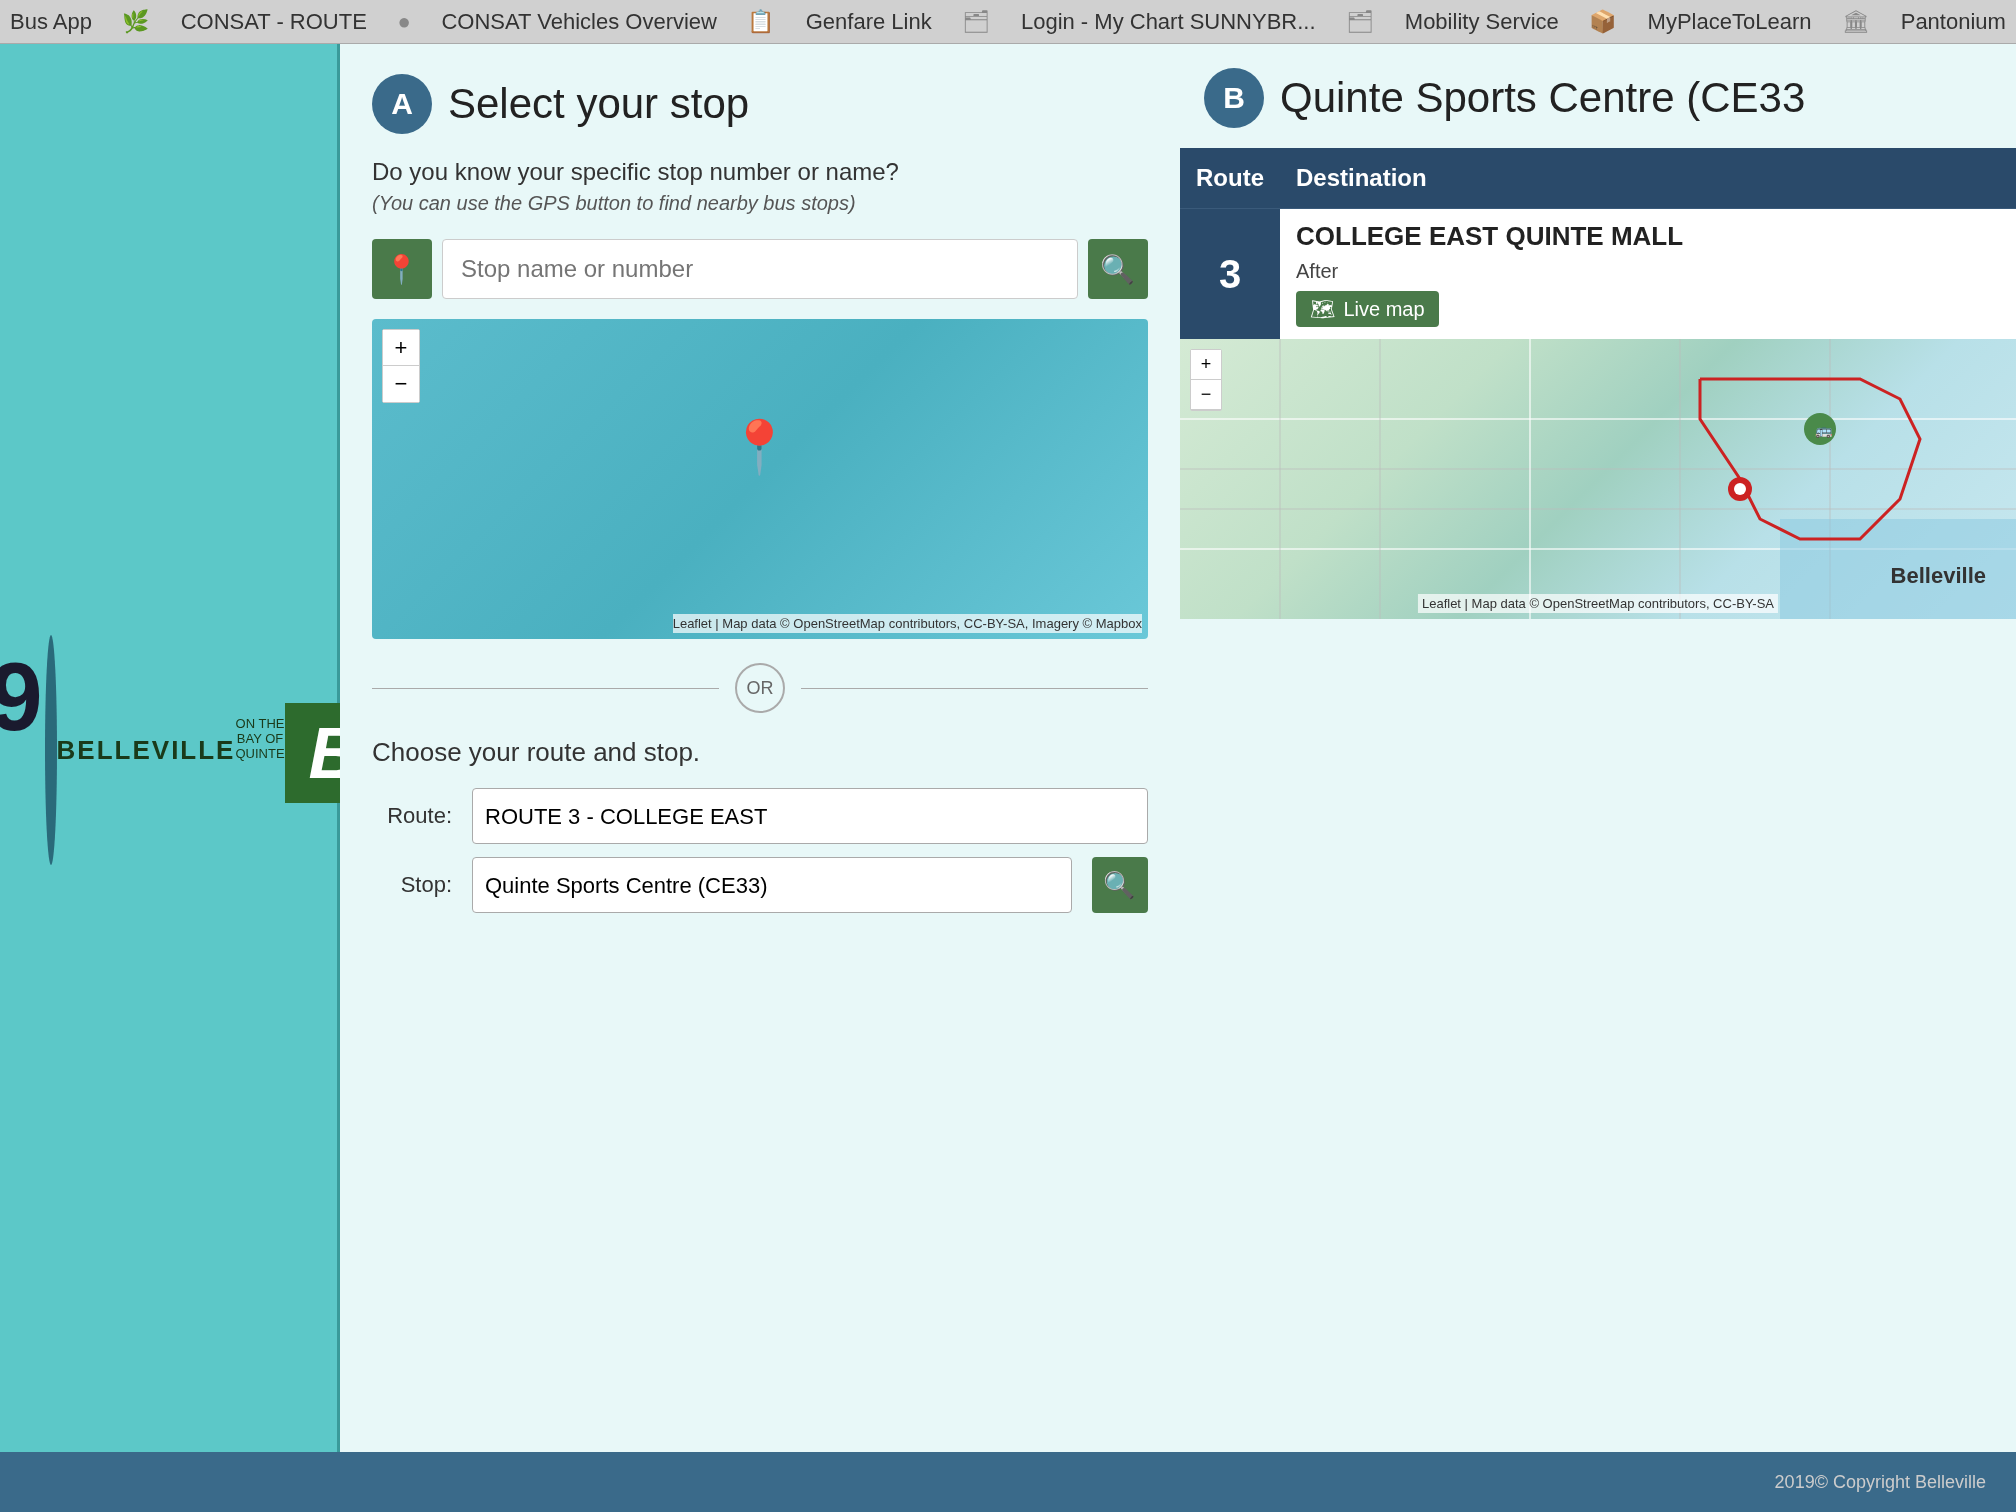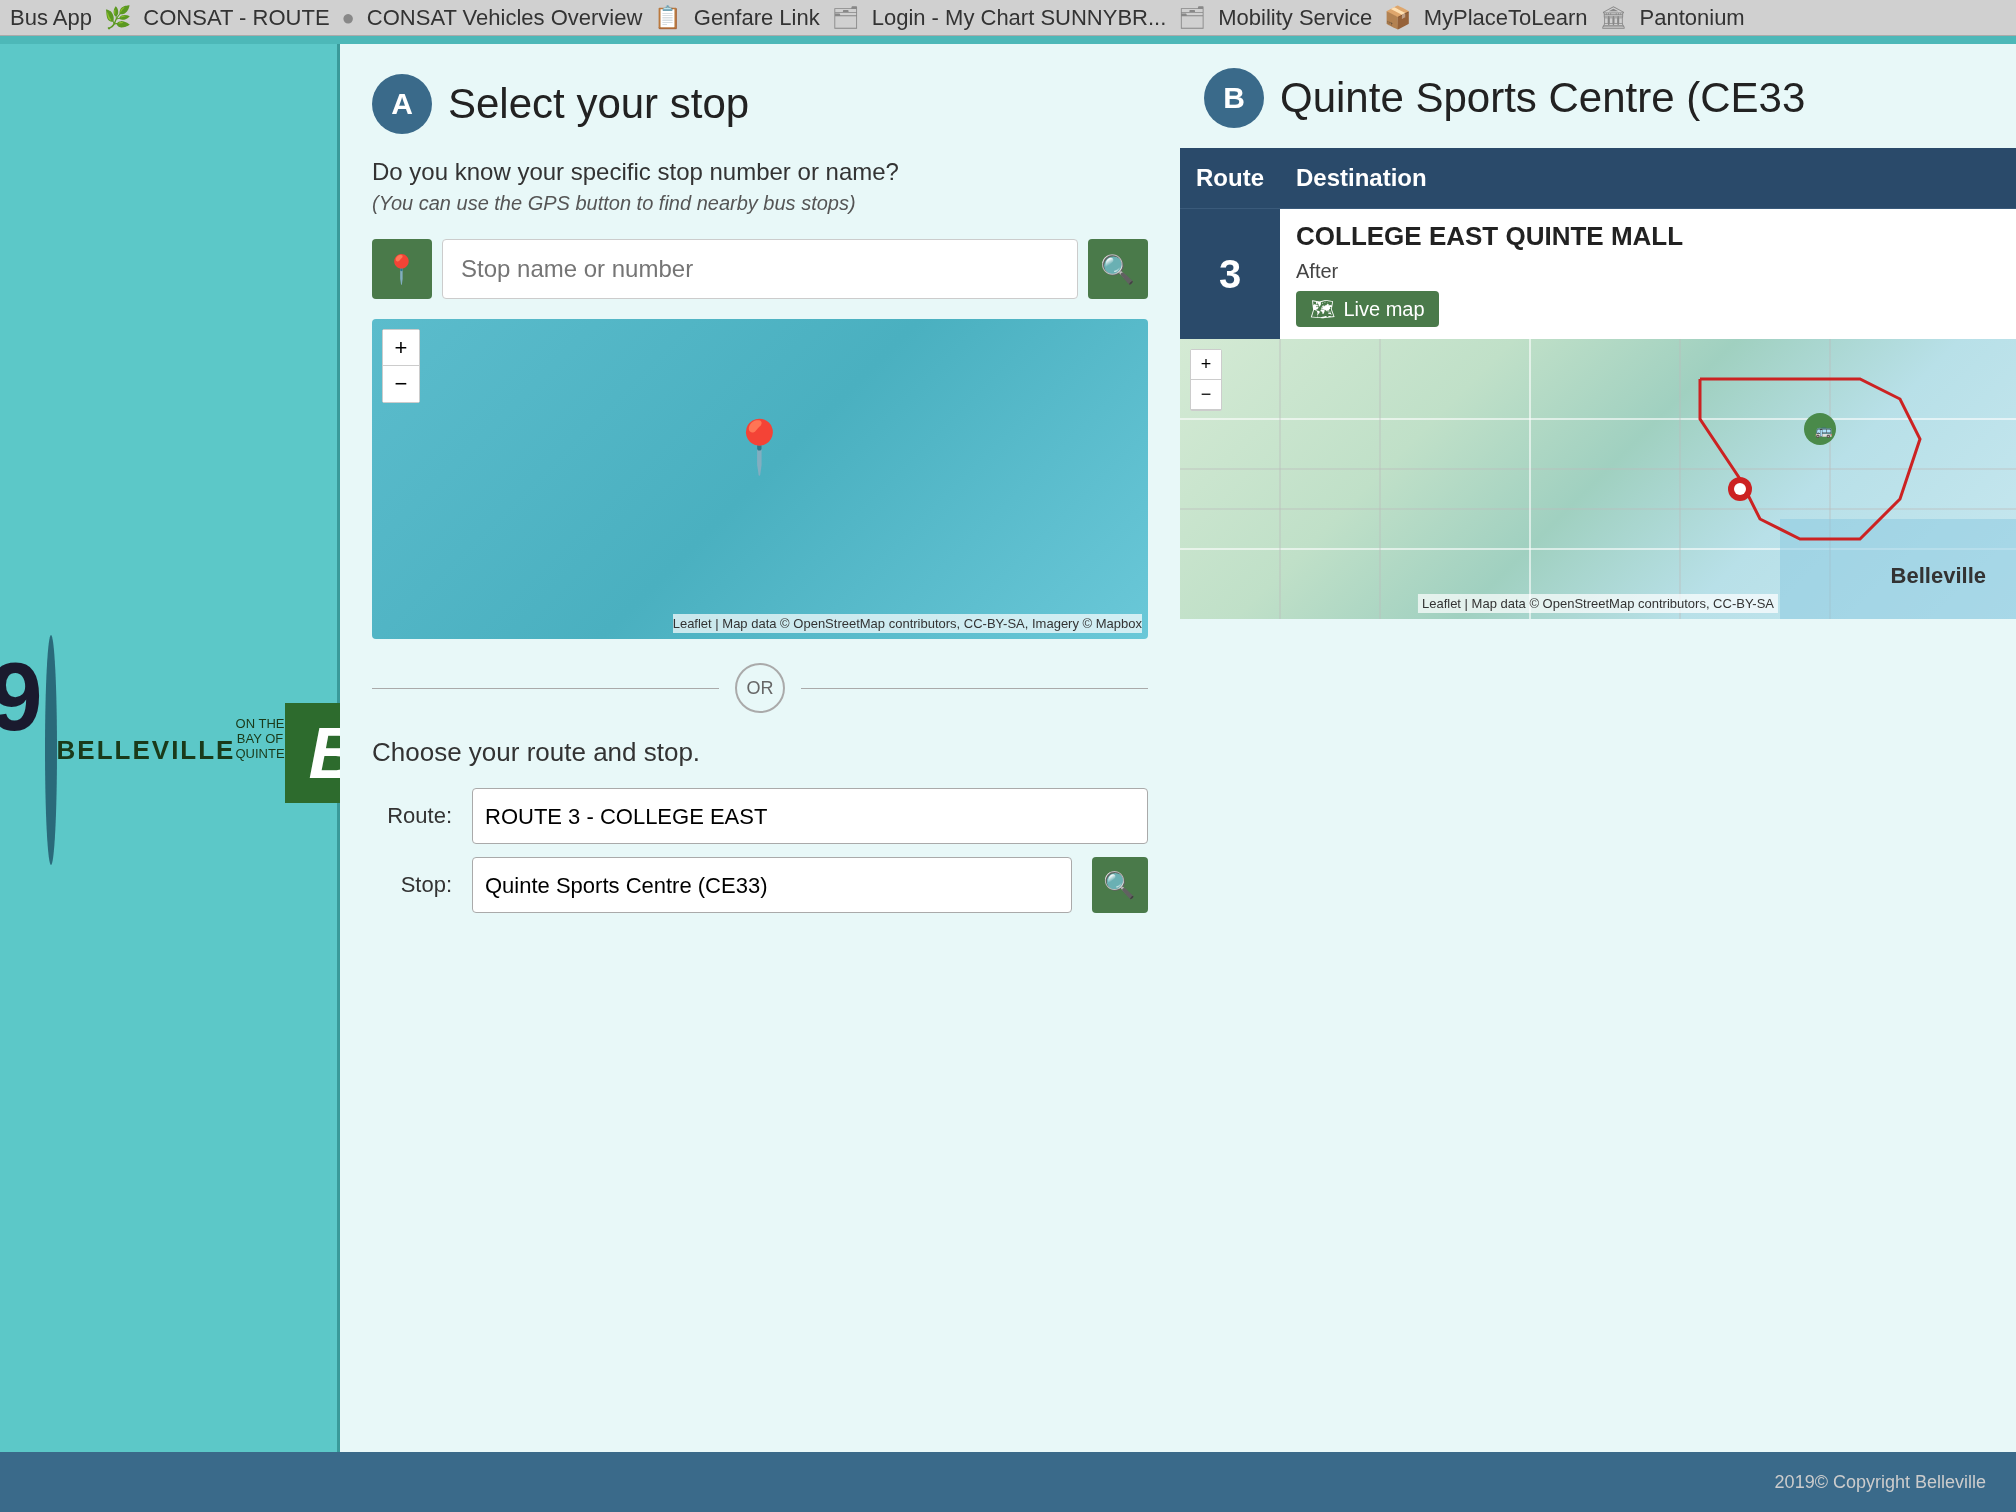--- a/index.html
+++ b/index.html
@@ -11,30 +11,31 @@
       overflow: hidden;
       position: relative;
     }
 
     
     .browser-bar {
       position: absolute;
       top: 0;
       left: 0;
       right: 0;
-      height: 36px;
+      height: 44px;
       background: #d0d0d0;
       display: flex;
       align-items: center;
       padding: 0 10px;
       gap: 12px;
       font-size: 22px;
       color: #333;
       border-bottom: 1px solid #aaa;
       z-index: 100;
+      justify-content: space-between;
     }
     .browser-bar span { white-space: nowrap; }
     .browser-bar .sep { color: #888; }
 
     
     .left-panel {
       position: absolute;
       top: 44px;
       left: 0;
       width: 340px;

